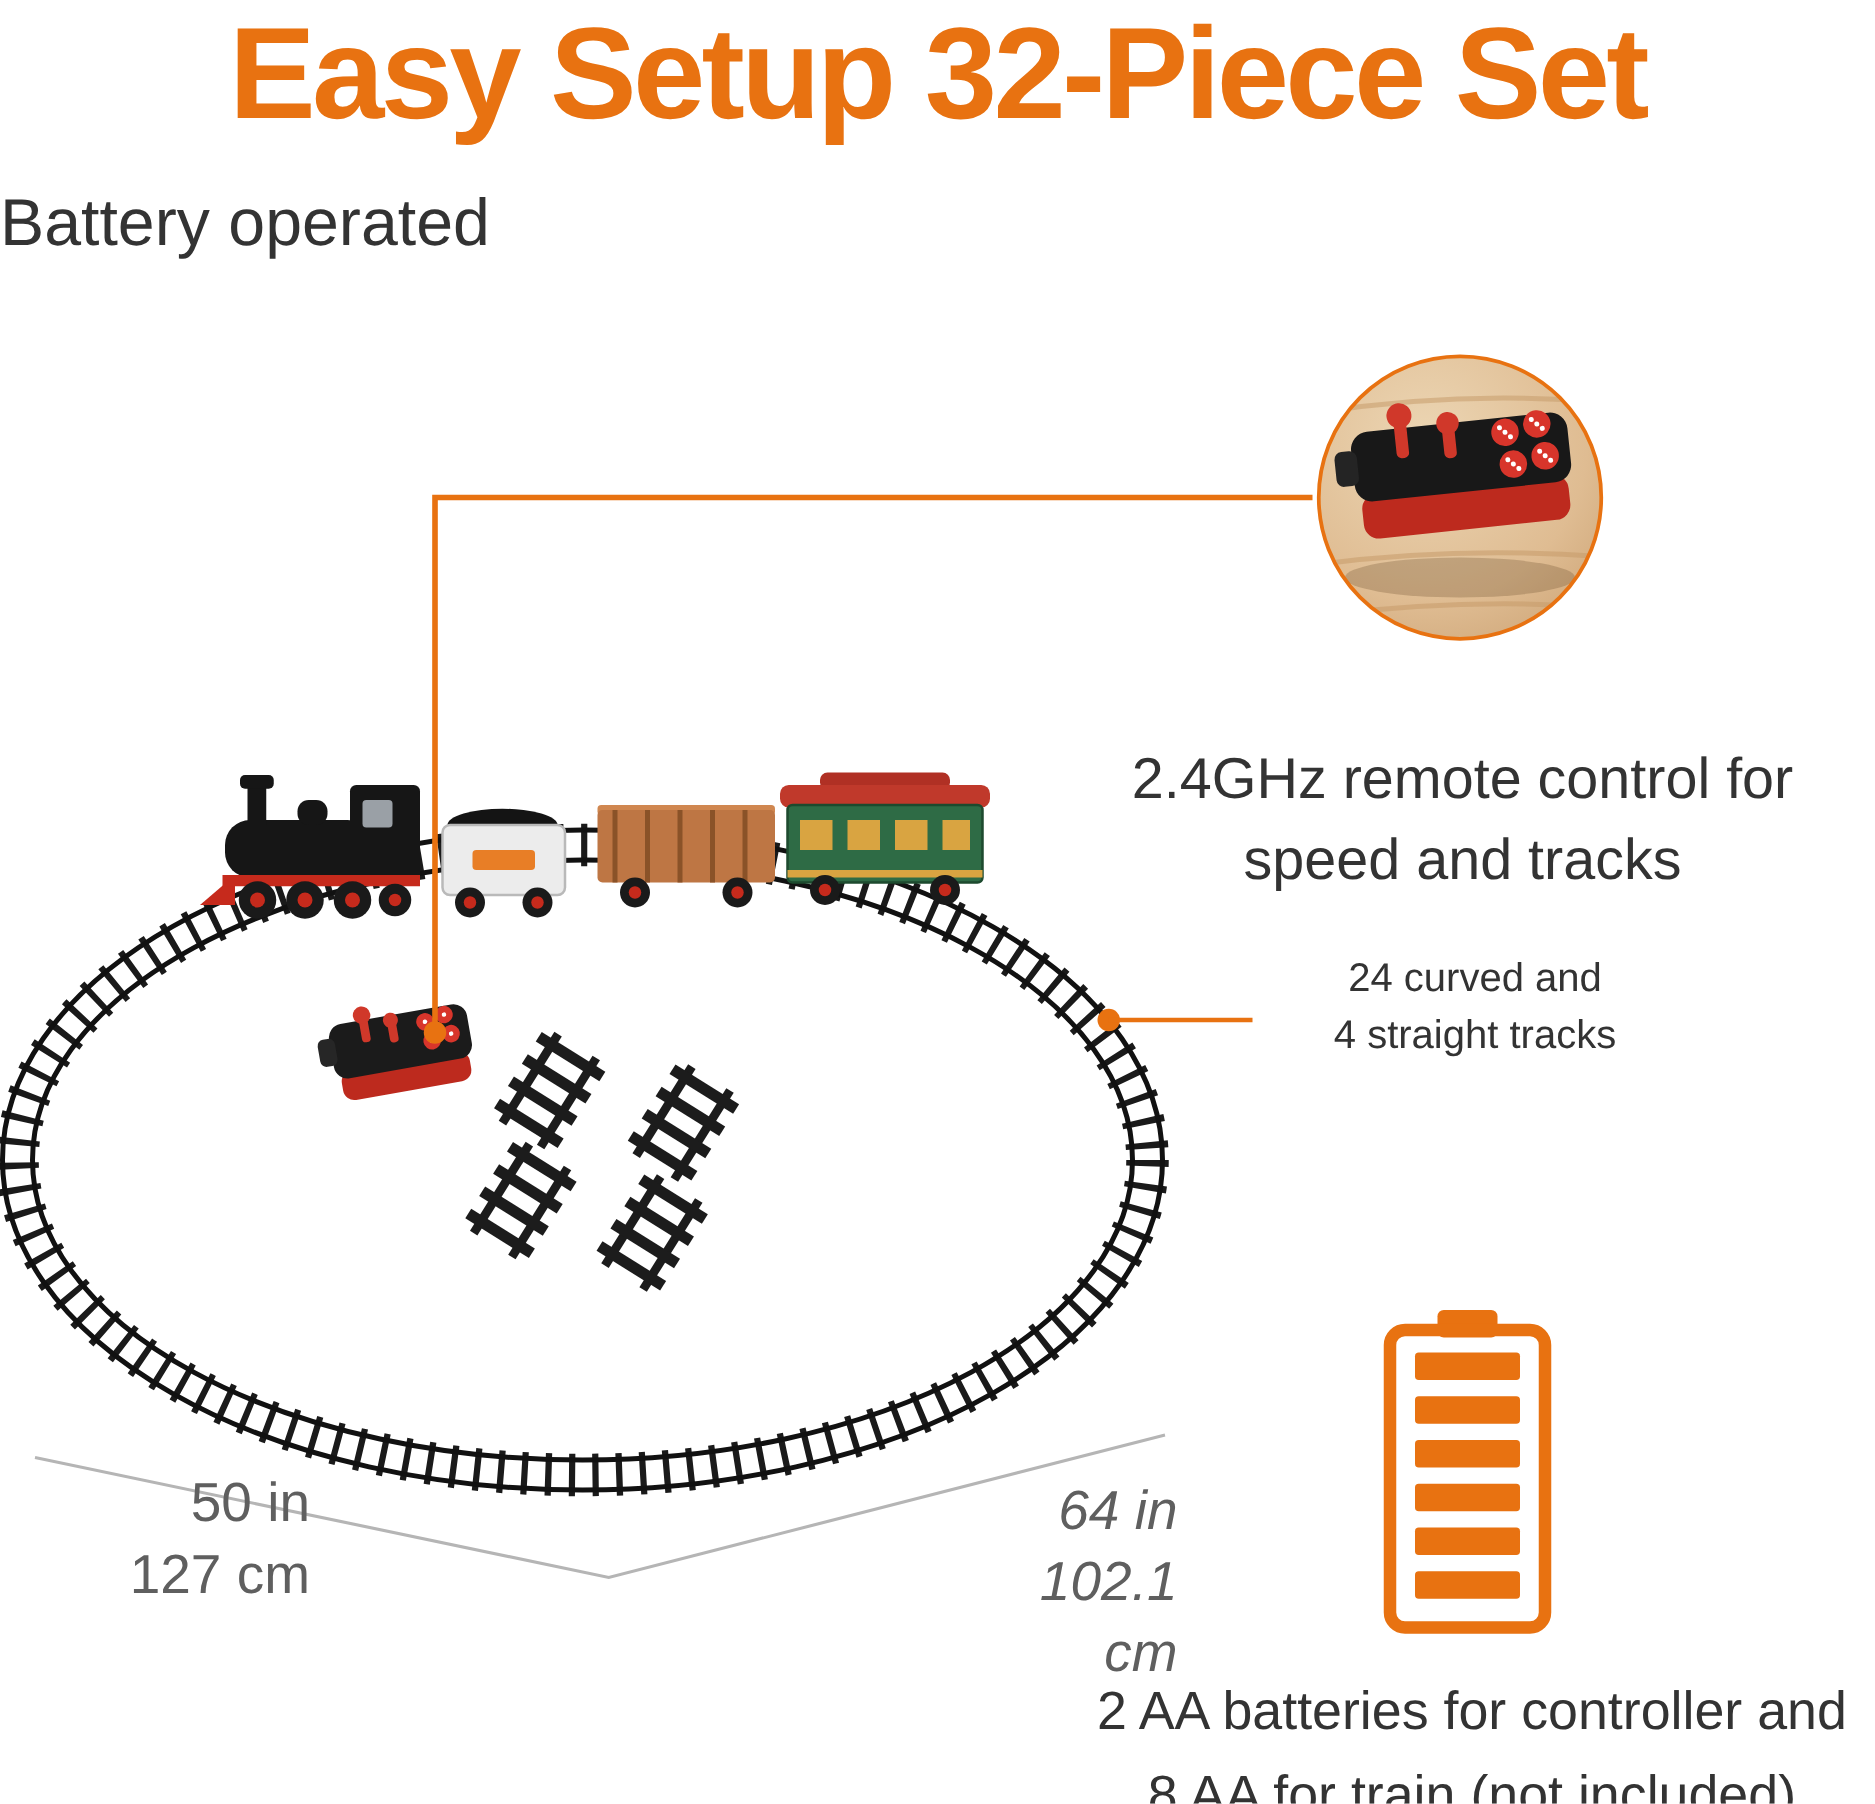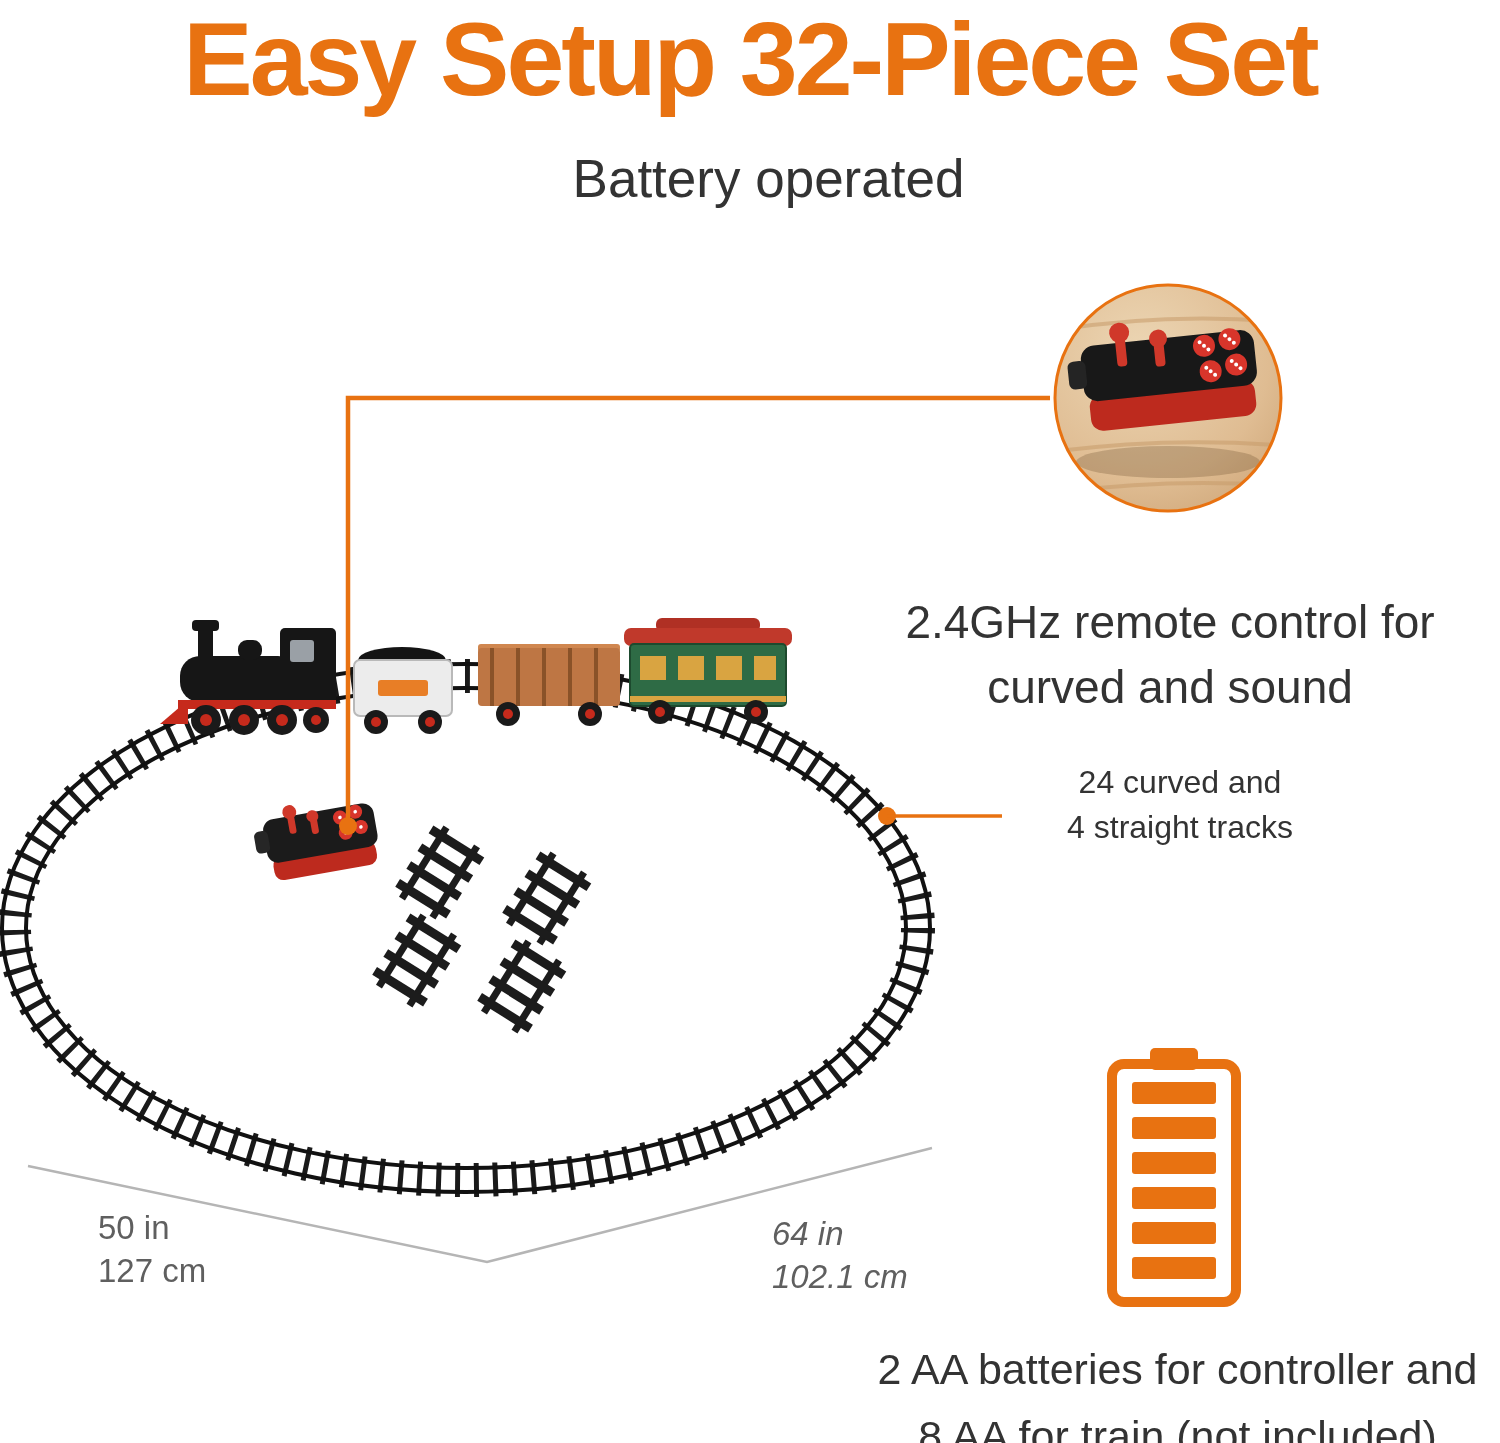--- a/index.html
+++ b/index.html
@@ -9,29 +9,29 @@
     position:relative; width:1500px; height:1443px; background:#fff;
     font-family:"Liberation Sans", sans-serif; color:var(--text); overflow:hidden;
   }
   .abs{ position:absolute; }
   .title{
     top:2px; left:0; width:100%; text-align:center;
     font-size:104px; font-weight:800; letter-spacing:-3px;
     color:var(--accent); white-space:nowrap; line-height:1.1;
   }
   .subtitle{
-    top:148px; left:0; width:100%; text-align:center;
-    font-size:53px; font-weight:400; color:var(--text);padding-left:37px;
+    top:148px; left:0; width:100%; text-align:left;
+    font-size:53px; font-weight:400; color:var(--text);
   }
   .callout{ text-align:center; color:var(--text);margin-top:20px; }
   .callout span{ display:block; }
   .callout-remote{ left:858px; top:570px; width:624px; font-size:46px; line-height:1.42; }
   .callout-tracks{ left:955px; top:740px; width:450px; font-size:32px; line-height:1.42; }
   .callout-battery{ left:840px; top:1316px; width:675px; font-size:43px; line-height:1.55; }
-  .dim{ text-align:left; font-size:33px; color:var(--dim); line-height:1.3;margin-top:33px; }
+  .dim{ text-align:right; font-size:44px; color:var(--dim); line-height:1.3; }
   .dim span{ display:block; }
   .dim-left{ left:98px; top:1174px; width:150px; }
   .dim-right{ left:772px; top:1180px; width:170px;font-style:italic; }
   svg.scene{ position:absolute; left:0; top:0; width:1500px; height:1443px; }
 </style>
 </head>
 <body>
 
 <div class="canvas">
 
@@ -211,21 +211,21 @@
         <rect x="1132" y="1152" width="84" height="22" rx="3"></rect>
         <rect x="1132" y="1187" width="84" height="22" rx="3"></rect>
         <rect x="1132" y="1222" width="84" height="22" rx="3"></rect>
         <rect x="1132" y="1257" width="84" height="22" rx="3"></rect>
       </g>
     </g>
   </svg>
 
   <div class="abs callout callout-remote">
     <span>2.4GHz remote control for</span>
-    <span>curved and sound</span>
+    <span>speed and tracks</span>
   </div>
 
   <div class="abs callout callout-tracks">
     <span>24 curved and</span>
     <span>4 straight tracks</span>
   </div>
 
   <div class="abs callout callout-battery">
     <span>2 AA batteries for controller and</span>
     <span>8 AA for train (not included)</span>

